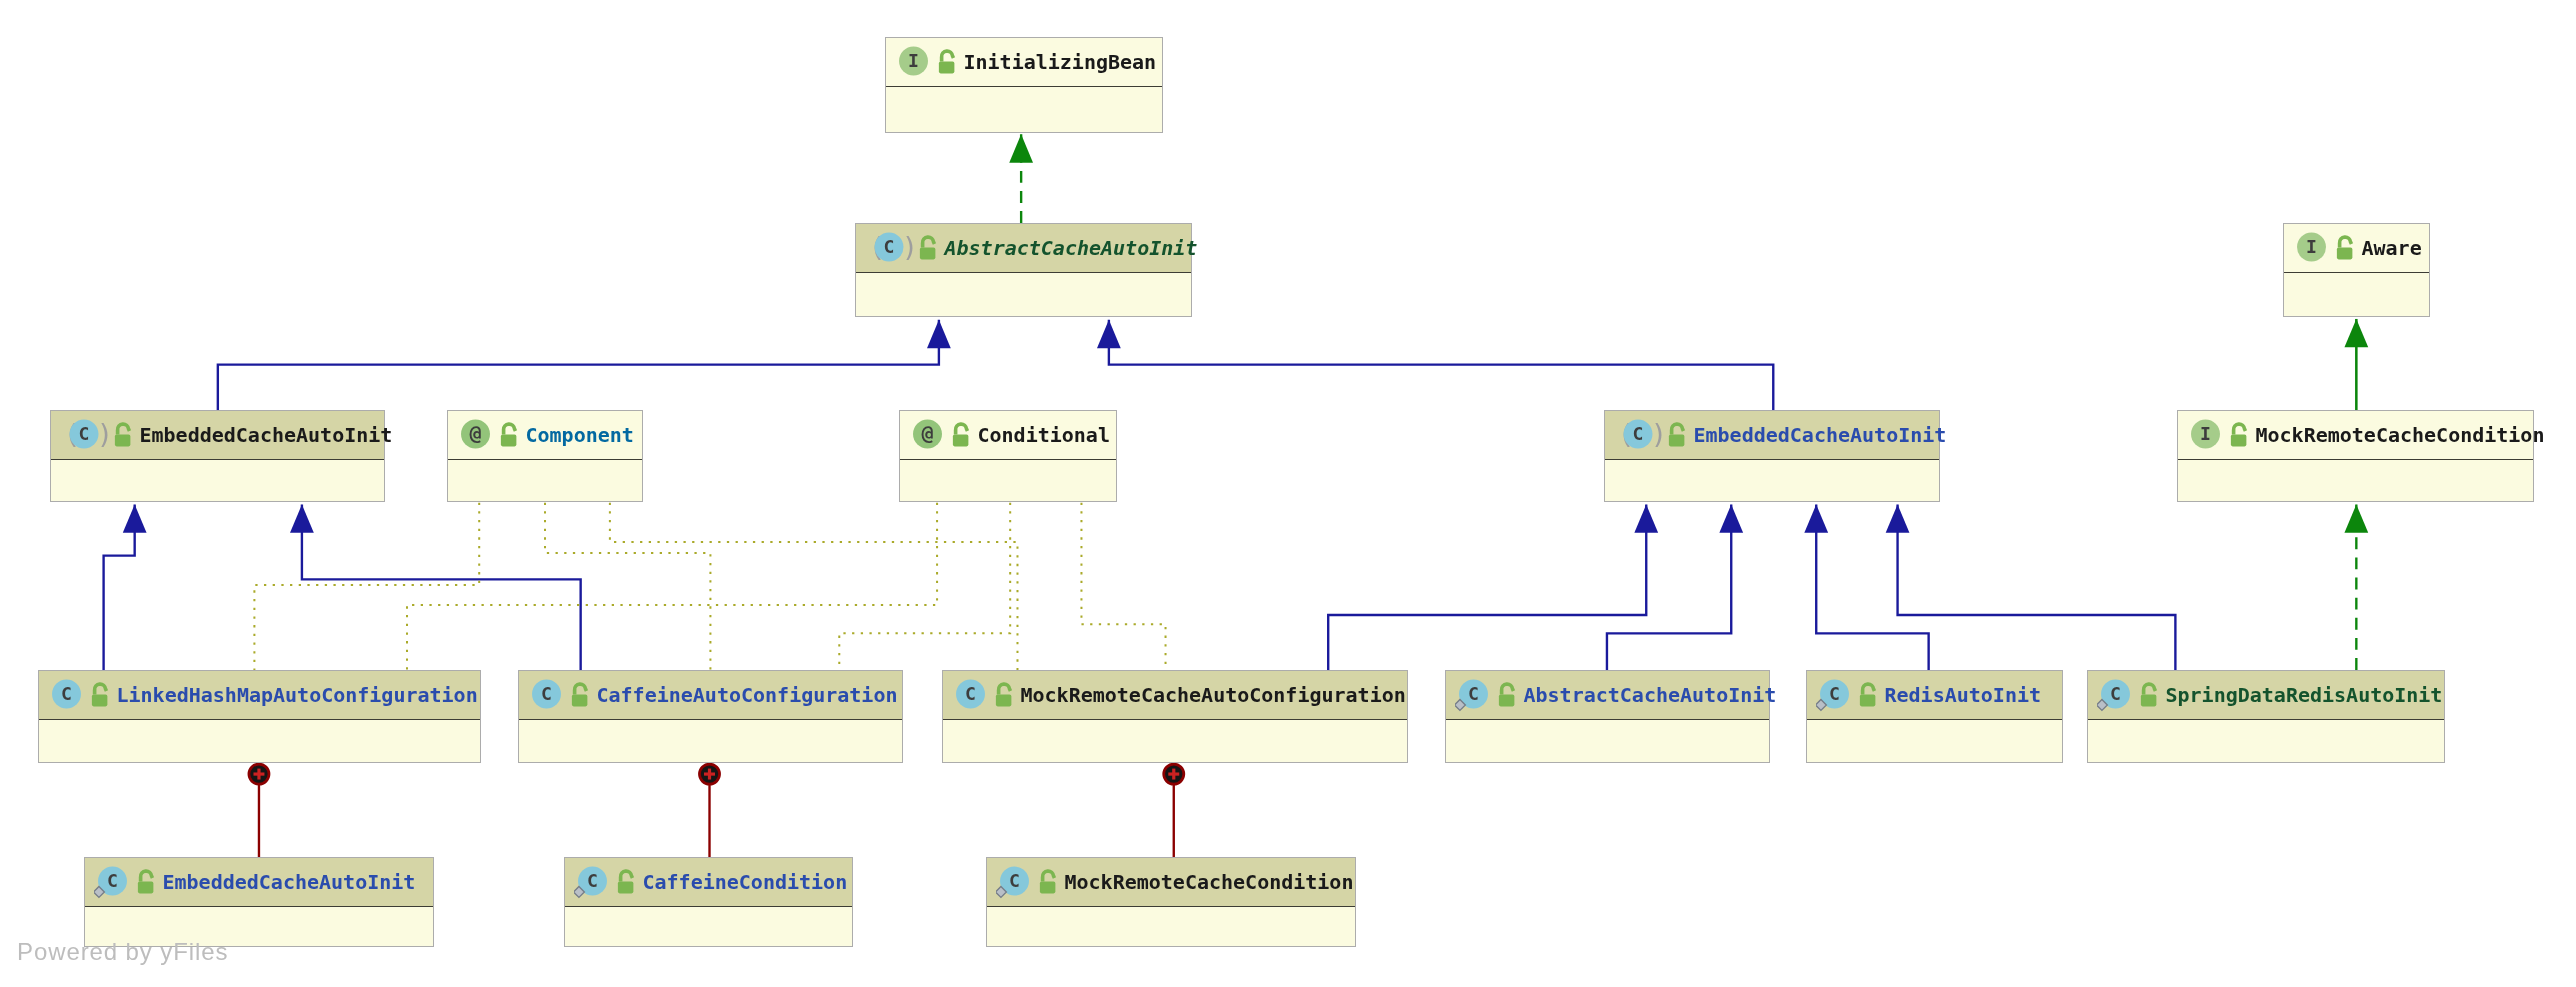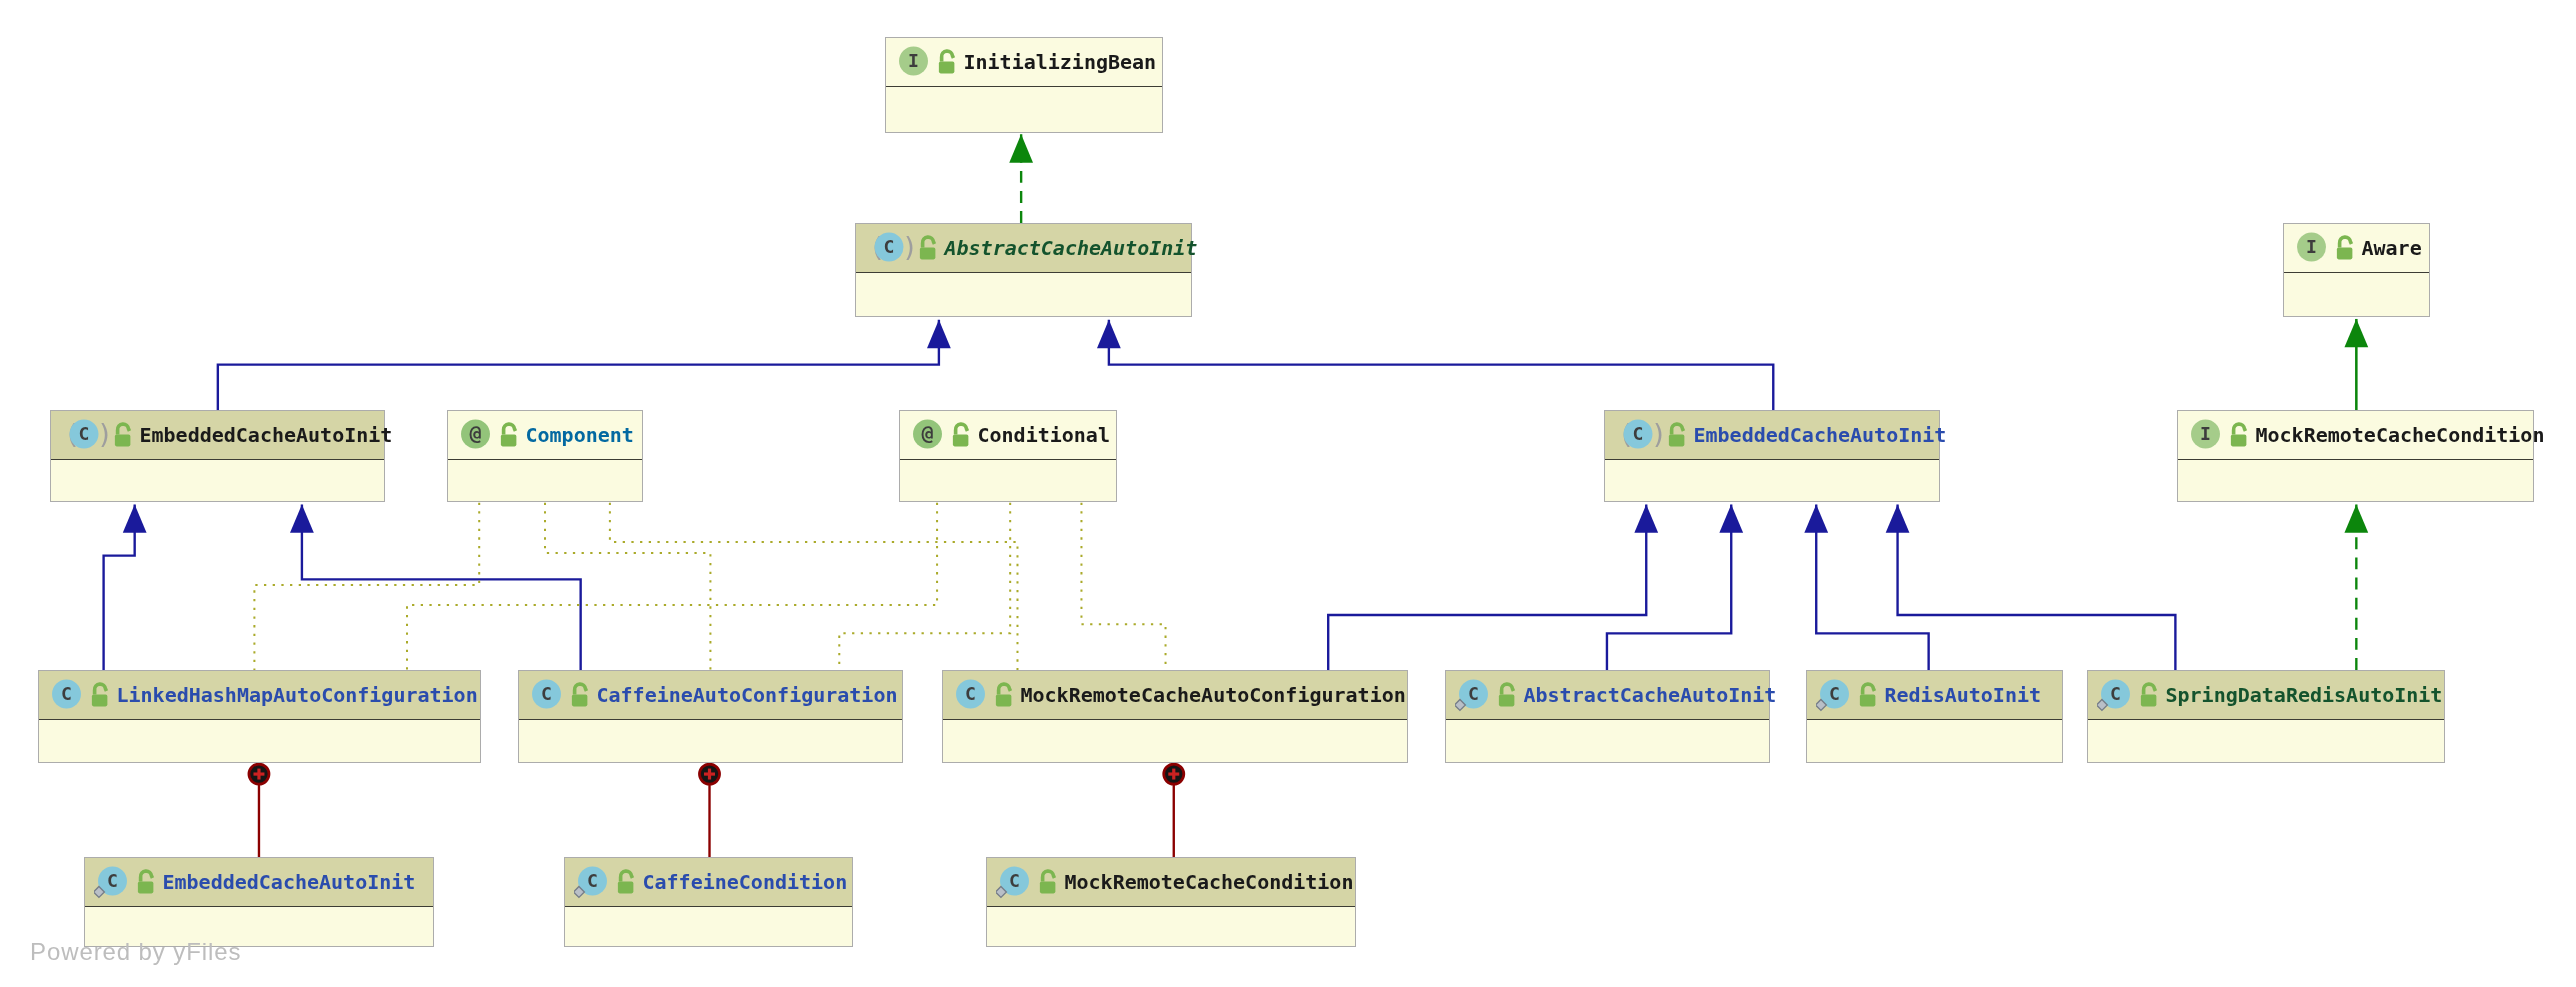--- a/index.html
+++ b/index.html
@@ -9,21 +9,21 @@
   .node{position:absolute;box-sizing:border-box;border:1.8px solid #ACACAC;background:#FBFBE0;
         display:flex;flex-direction:column;}
   .hdr{height:48px;flex:0 0 48px;display:flex;align-items:center;padding:0 9.1px 0 9.1px;
        border-bottom:1.8px solid #3C3C34;}
   .hdr.khaki{background:#D5D5A6;}
   .hdr.pale{background:#FBFBE0;}
   .body{flex:1;background:#FBFBE0;}
   .lbl{flex:1;text-align:left;font-size:20px;font-weight:bold;white-space:nowrap;
        letter-spacing:0px;padding-right:7.3px;}
   .icn{display:inline-flex;align-items:center;margin-right:3.7px;}
-  #watermark{position:absolute;left:30px;top:938px;font-family:"Liberation Sans","DejaVu Sans",sans-serif;
+  #watermark{position:absolute;left:17px;top:938px;font-family:"Liberation Sans","DejaVu Sans",sans-serif;
              font-size:24px;color:#BDBDBD;letter-spacing:0.9px;}
 </style>
 </head>
 <body>
 
 <div id="stage">
   <svg id="edges" xmlns="http://www.w3.org/2000/svg" viewBox="0 0 2818 1080" width="2576" height="987">
       <polyline points="238,449 238,399 1027,399 1027,350" fill="none" stroke="#1A1A9B" stroke-width="2.6"></polyline>
       <polygon points="1027,350 1014,381 1040,381" fill="#1A1A9B"></polygon>
       <polyline points="1940,449 1940,399 1213,399 1213,350" fill="none" stroke="#1A1A9B" stroke-width="2.6"></polyline>

